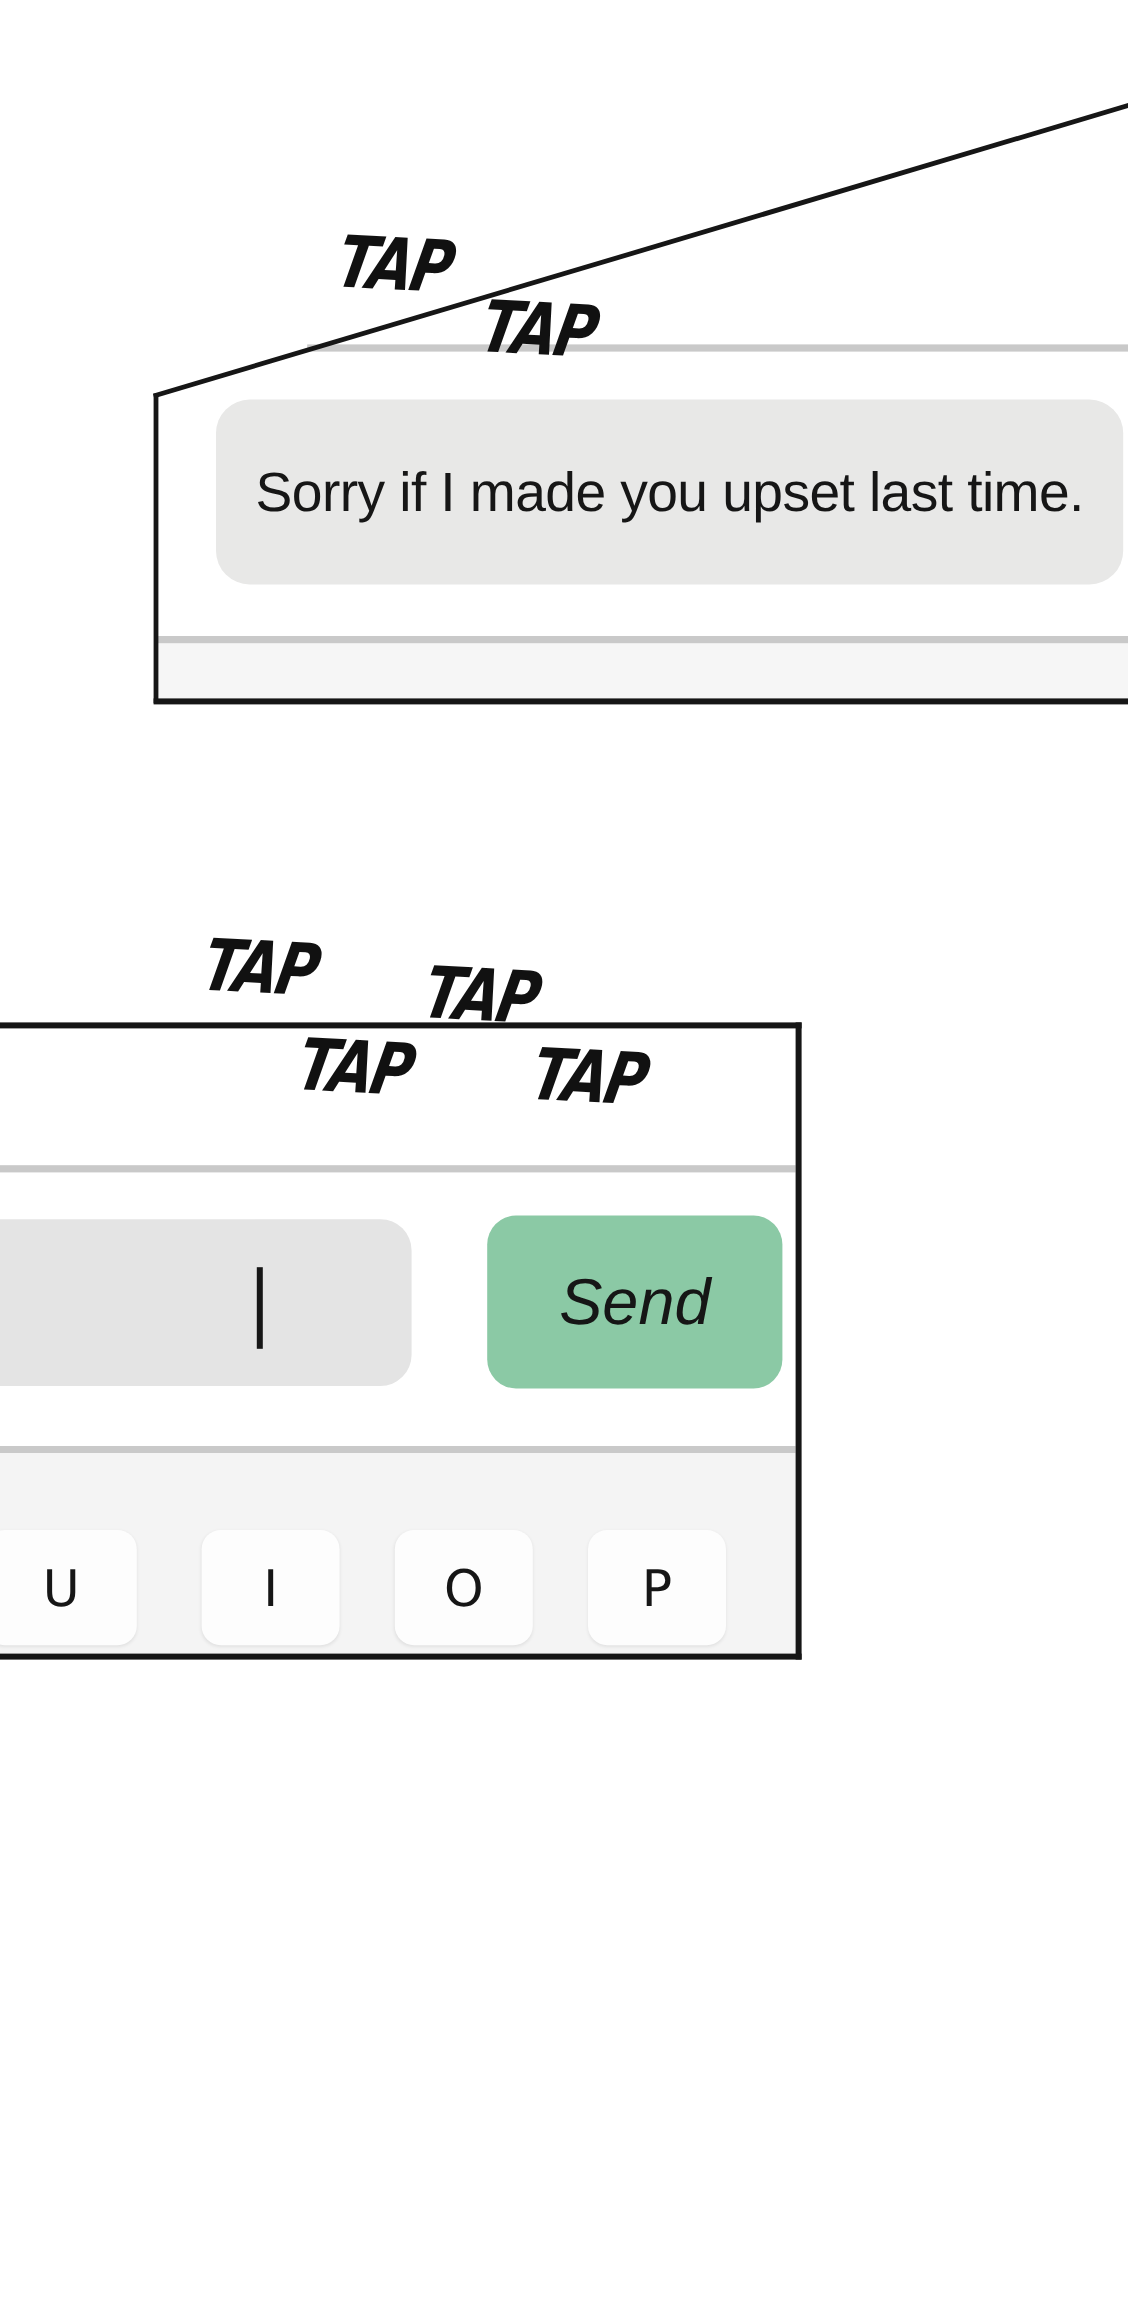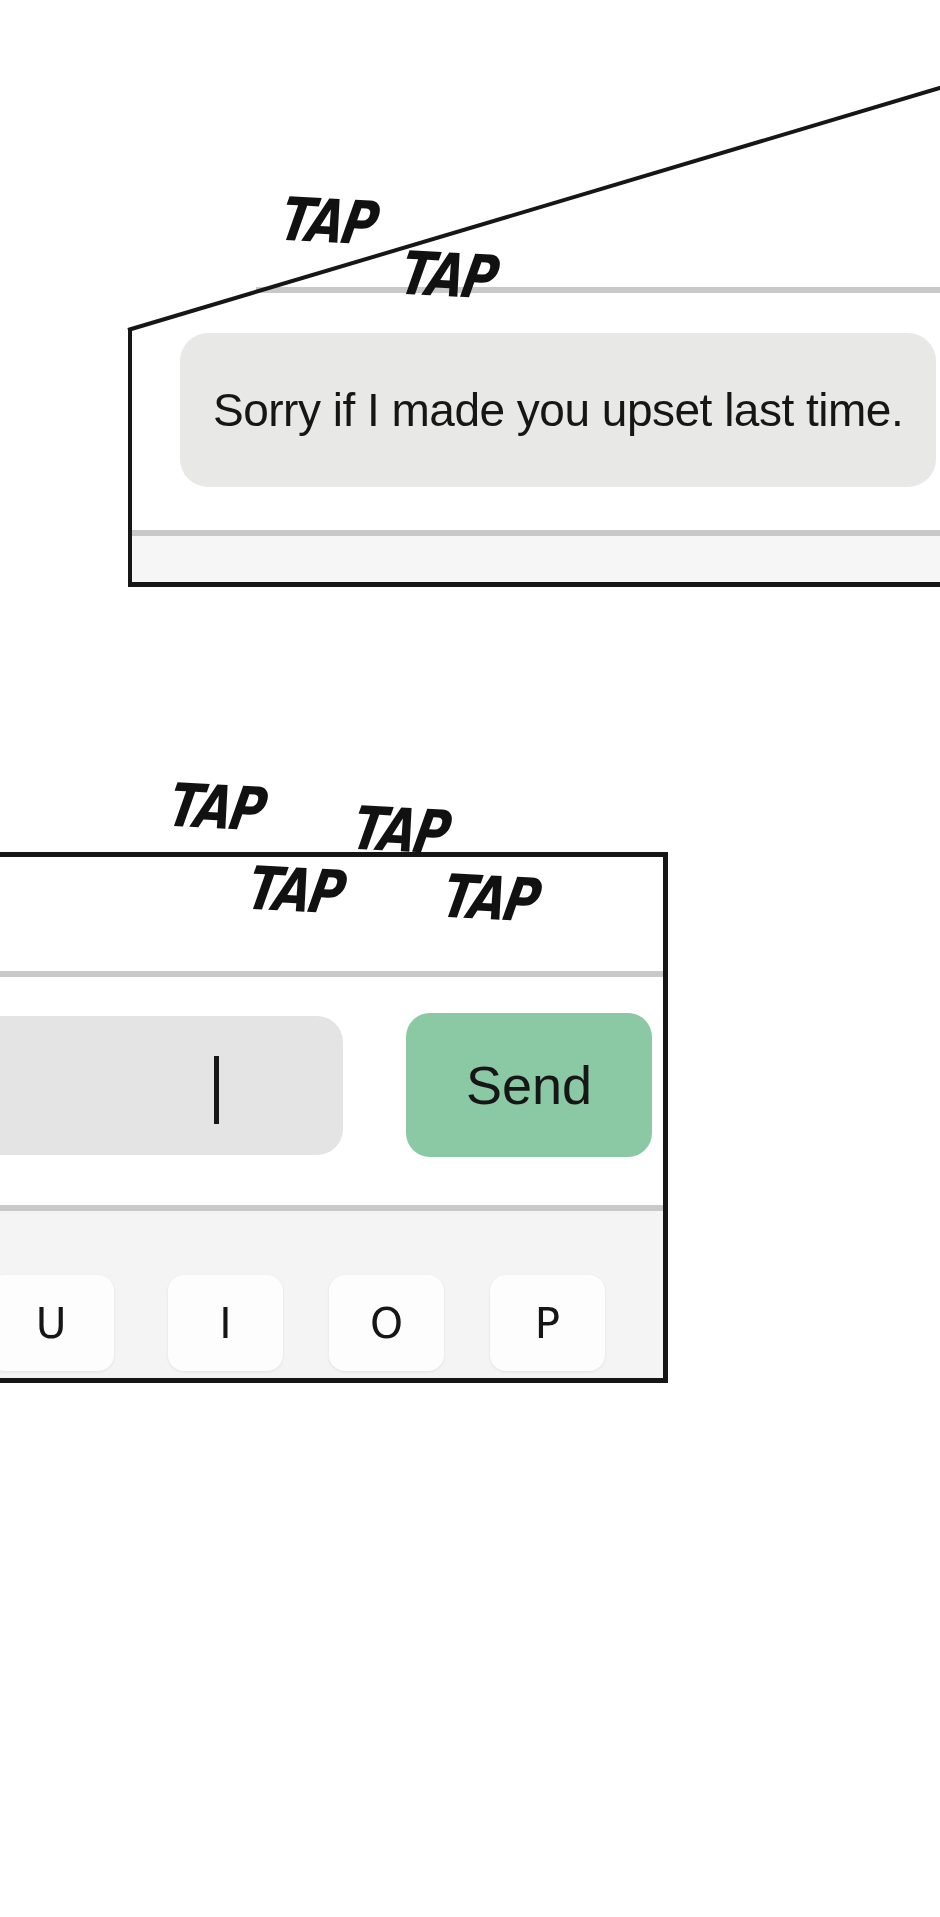--- a/index.html
+++ b/index.html
@@ -93,21 +93,21 @@
   .text-cursor{
     position:absolute;left:244px;top:40px;width:5px;height:68px;
     background:var(--text-dark);
   }
 
   .send-button{
     left:406px;top:1013px;width:246px;height:144px;
     background:var(--send-green);
     border-radius:24px;
     z-index:6;
-    display:flex;align-items:center;justify-content:center;
+    display:flex;align-items:center;justify-content:center;font-style:italic;
   }
   .send-label{font-size:54px;color:var(--text-dark);}
 
   .keyboard{
     left:0;top:1211px;width:663px;height:167px;
     background:var(--keyboard-bg);
     z-index:5;
   }
   .key{
     position:absolute;top:64px;height:96px;

